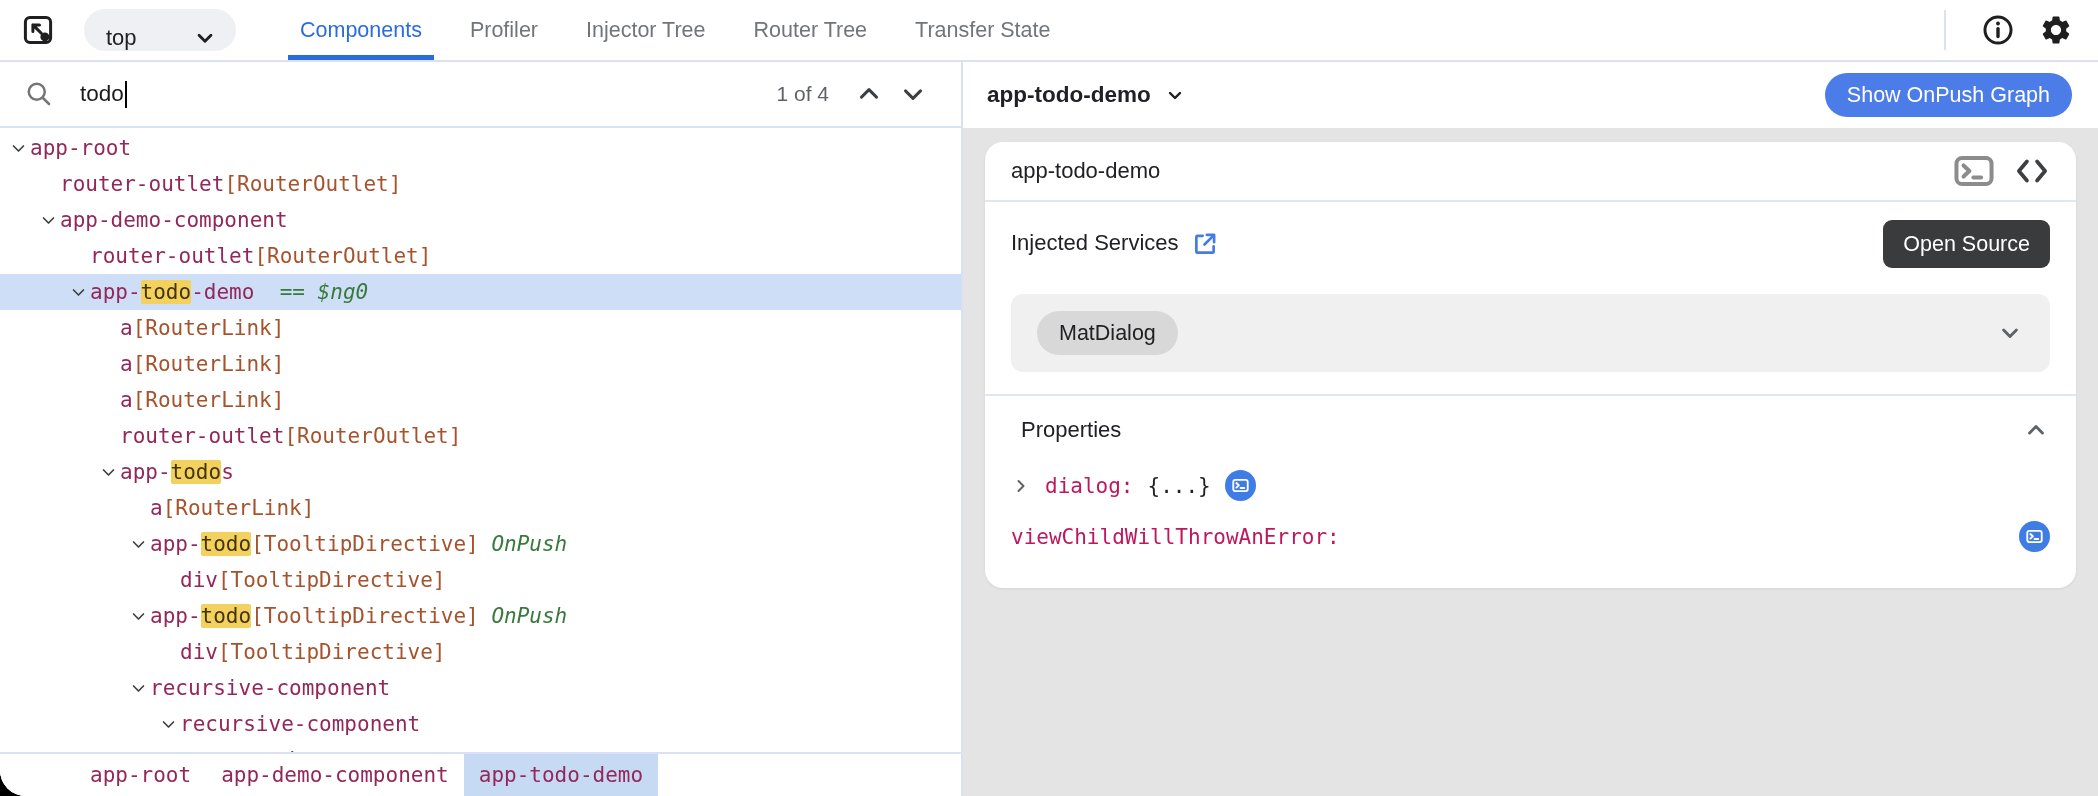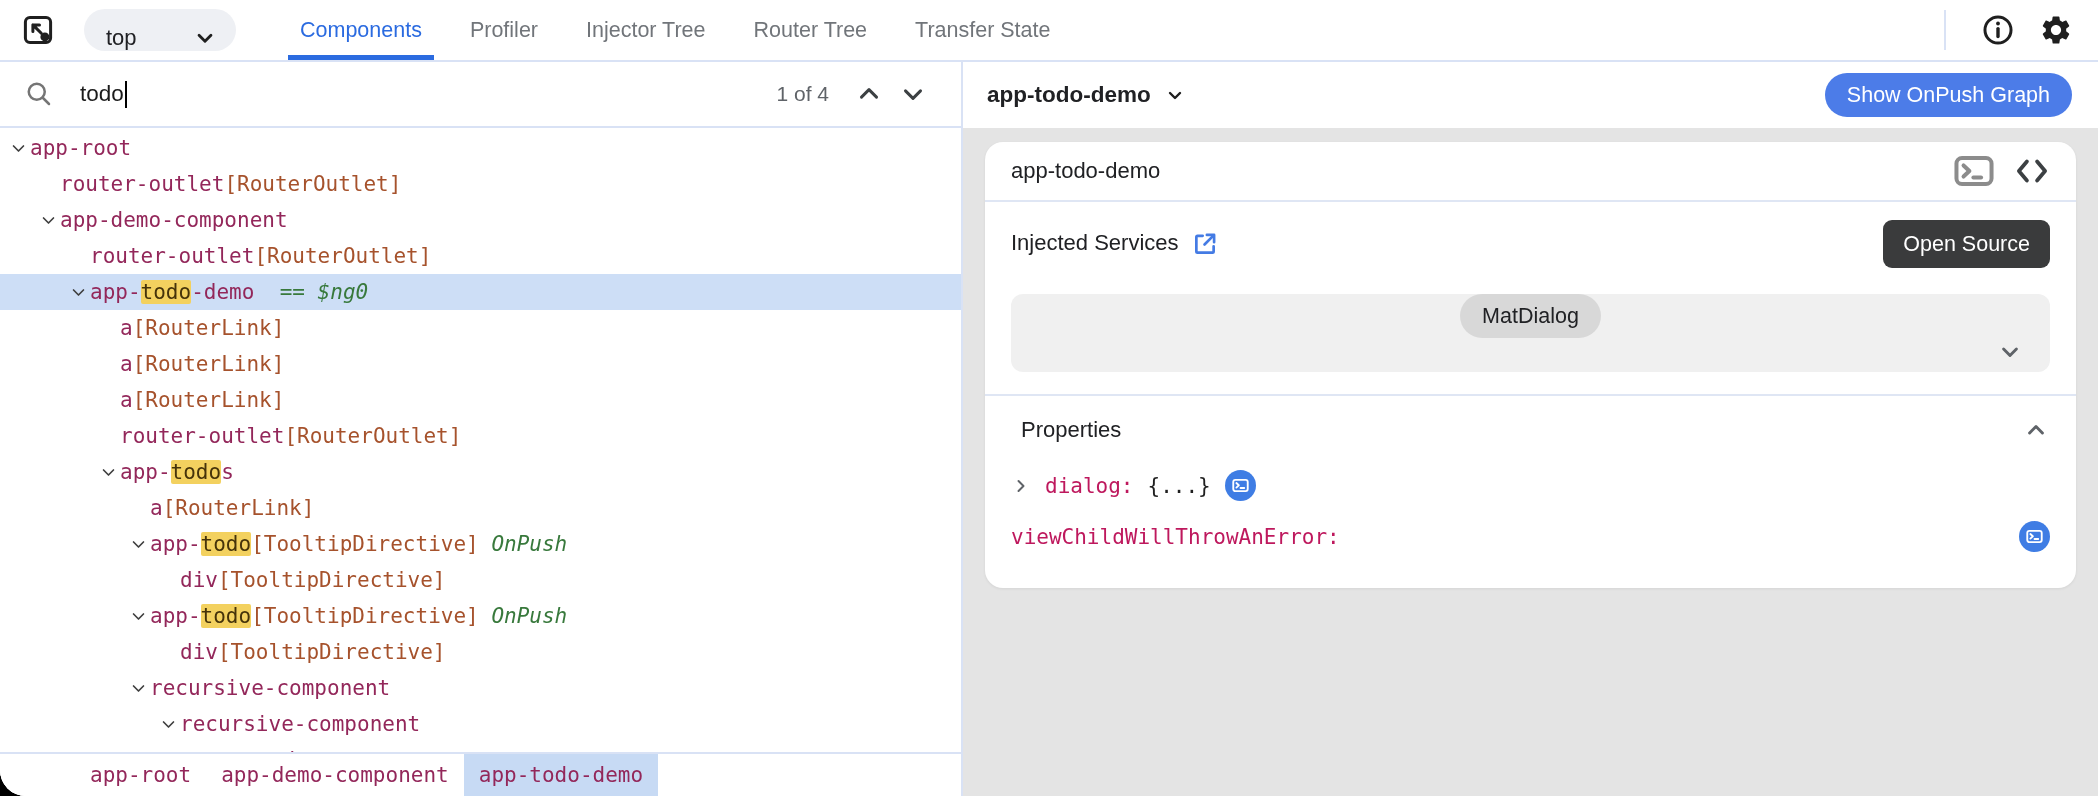--- a/index.html
+++ b/index.html
@@ -71,21 +71,21 @@
   .card-header { height:58px; display:flex; align-items:center; padding:0 26px; }
   .card-title { font-size:22px; }
   .card-header-icons { margin-left:auto; display:flex; align-items:center; gap:20px; }
   .hdivider { height:2px; background:#dfe6f4; }
   .injected-row { display:flex; align-items:center; padding:18px 26px 14px 26px; }
   .injected-label { font-size:22px; display:flex; align-items:flex-start; gap:12px; }
   .open-source-btn { margin-left:auto; height:48px; background:#3a3b3c; color:#fff; border:none;
                      border-radius:9px; font-size:21.5px; padding:0 20px; cursor:pointer;
                      font-family:"Liberation Sans", sans-serif; }
   .services-box { margin:12px 26px 22px 26px; background:#f0f0f0; border-radius:12px; height:78px;
-                  display:flex; align-items:center; padding:0 26px;flex-direction:column; }
+                  display:flex; align-items:center; padding:0 26px; }
   .service-pill { background:#d8d8d8; border-radius:22px; height:44px; display:flex; align-items:center;
                   padding:0 22px; font-size:21.5px; cursor:pointer; }
   .services-chev { margin-left:auto; cursor:pointer; display:flex; }
   .props-header { display:flex; align-items:center; padding:20px 26px 8px 36px; }
   .props-title { font-size:22px; }
   .props-collapse { margin-left:auto; cursor:pointer; display:flex; }
   .props-body { padding:8px 26px 26px 26px; font-family:"DejaVu Sans Mono", monospace; font-size:21px; }
   .prop-row { display:flex; align-items:center; padding:10px 0; }
   .prop-expander { width:34px; display:flex; align-items:center; cursor:pointer; flex:0 0 34px; }
   .prop-key { color:#be185d; white-space:pre; }

